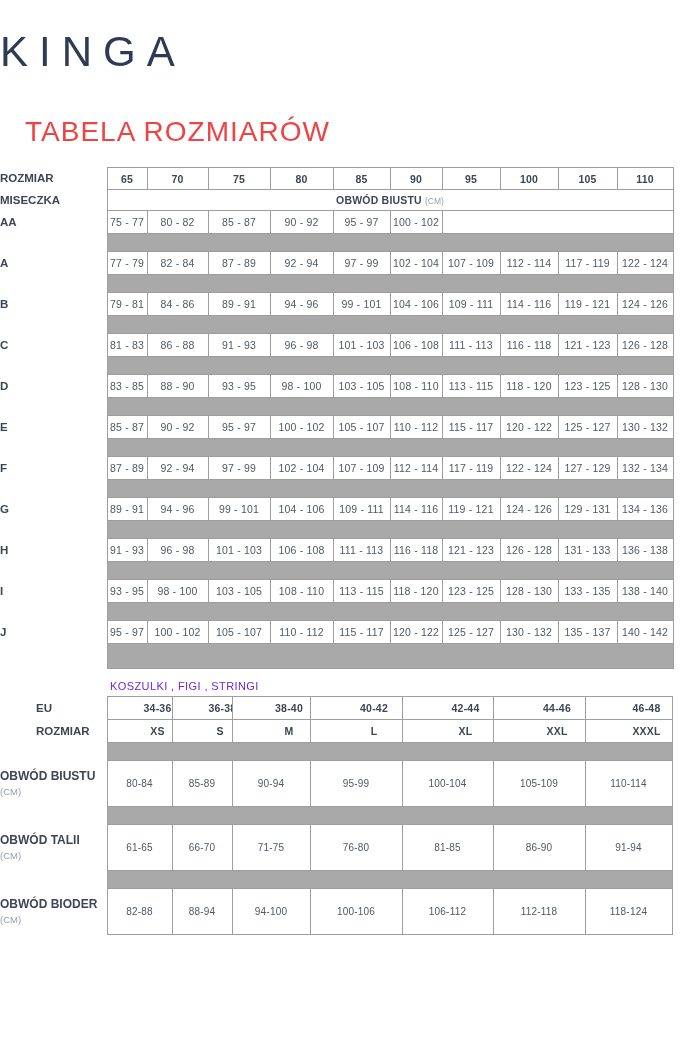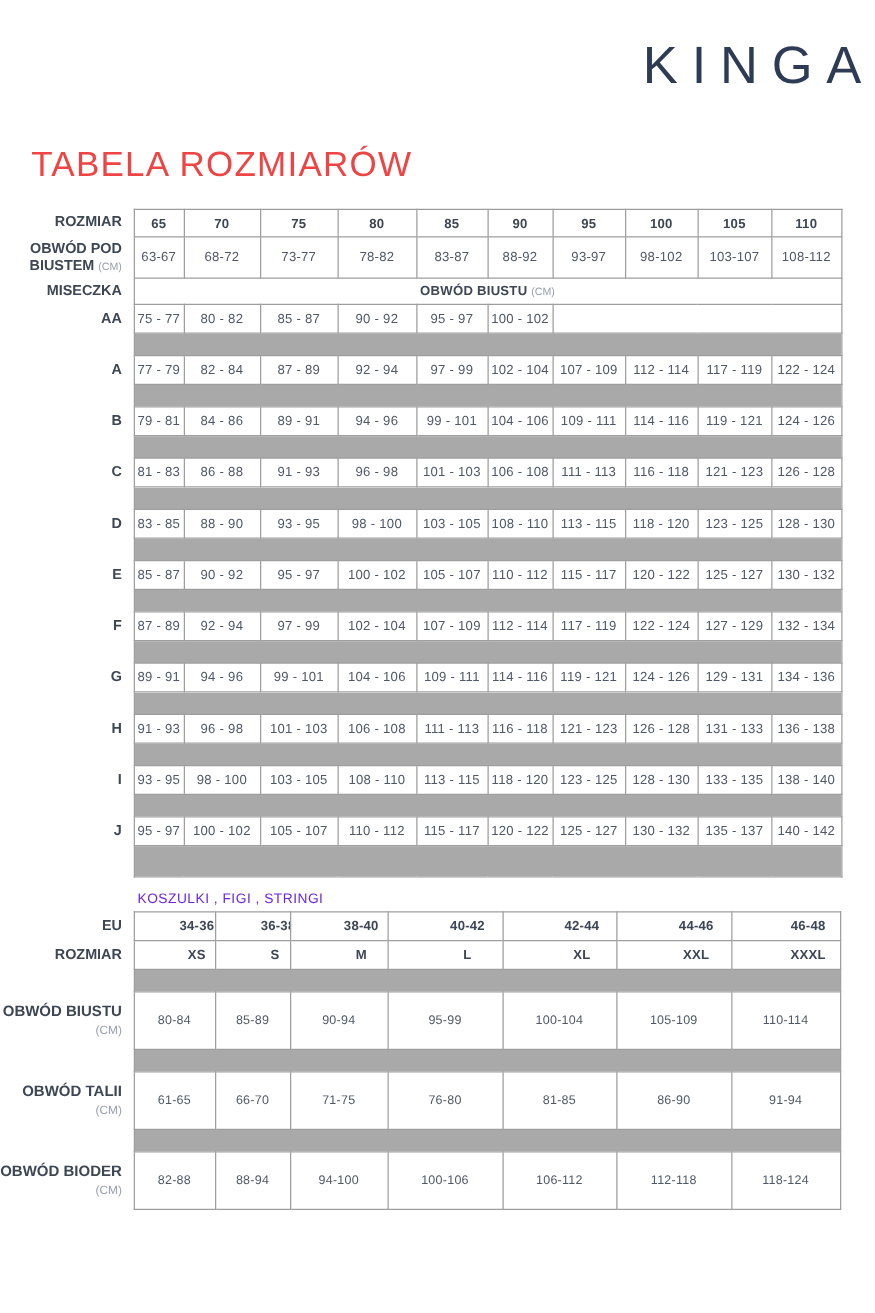--- a/index.html
+++ b/index.html
@@ -2,38 +2,38 @@
 <html><head>
 <meta charset="utf-8">
 <style>
   html,body{margin:0;padding:0;}
   body{
     width:700px;height:1050px;background:#ffffff;
     font-family:"Liberation Sans", sans-serif;
     color:#4f5866;overflow:hidden;
   }
   .brand{
-    padding-top:28px;text-align:right;
+    padding-top:28px;text-align:left;
     font-size:42px;line-height:48px;font-weight:400;
     letter-spacing:11px;color:#2d3b55;
   }
   .page-title{
     margin:40px 0 0 25px;font-size:28px;line-height:32px;
     color:#ef4444;letter-spacing:1px;font-weight:400;
   }
   table{border-collapse:collapse;table-layout:fixed;}
   .bra-table{width:673px;margin-top:19px;}
   .garment-table{width:672px;margin-top:4px;}
   td{
     border:1px solid #9e9e9e;text-align:center;vertical-align:middle;
     font-size:10.5px;color:#4f5866;padding:0;letter-spacing:0.2px;
     overflow:hidden;white-space:nowrap;
   }
   td.lbl{
-    border:none;background:#fff;text-align:right;padding-right:9px;
+    border:none;background:#fff;text-align:left;padding-right:9px;
     font-weight:700;color:#3d4654;font-size:11.5px;letter-spacing:0;
     line-height:1.25;
   }
   td.band{background:#a9a9a9;}
   .unit{font-size:8.5px;color:#97a0ab;font-weight:400;letter-spacing:0;}
   .strong{font-weight:700;color:#3d4654;font-size:10.5px;}
   .r-size td{height:21px;}
   .r-under td{height:32px;}
   .r-cup-hd td{height:20px;}
   .r-val td{height:22px;}
@@ -76,33 +76,20 @@
         <td class="strong">70</td>
         <td class="strong">75</td>
         <td class="strong">80</td>
         <td class="strong">85</td>
         <td class="strong">90</td>
         <td class="strong">95</td>
         <td class="strong">100</td>
         <td class="strong">105</td>
         <td class="strong">110</td>
       </tr>
-      <tr class="r-under">
-        <td class="lbl"><span>OBWÓD POD</span><br><span>BIUSTEM</span> <span class="unit">(CM)</span></td>
-        <td>63-67</td>
-        <td>68-72</td>
-        <td>73-77</td>
-        <td>78-82</td>
-        <td>83-87</td>
-        <td>88-92</td>
-        <td>93-97</td>
-        <td>98-102</td>
-        <td>103-107</td>
-        <td>108-112</td>
-      </tr>
       <tr class="r-cup-hd">
         <td class="lbl">MISECZKA</td>
         <td colspan="10"><span class="strong">OBWÓD BIUSTU</span> <span class="unit">(CM)</span></td>
       </tr>
       <tr class="r-val">
         <td class="lbl">AA</td>
         <td>75 - 77</td>
         <td>80 - 82</td>
         <td>85 - 87</td>
         <td>90 - 92</td>

